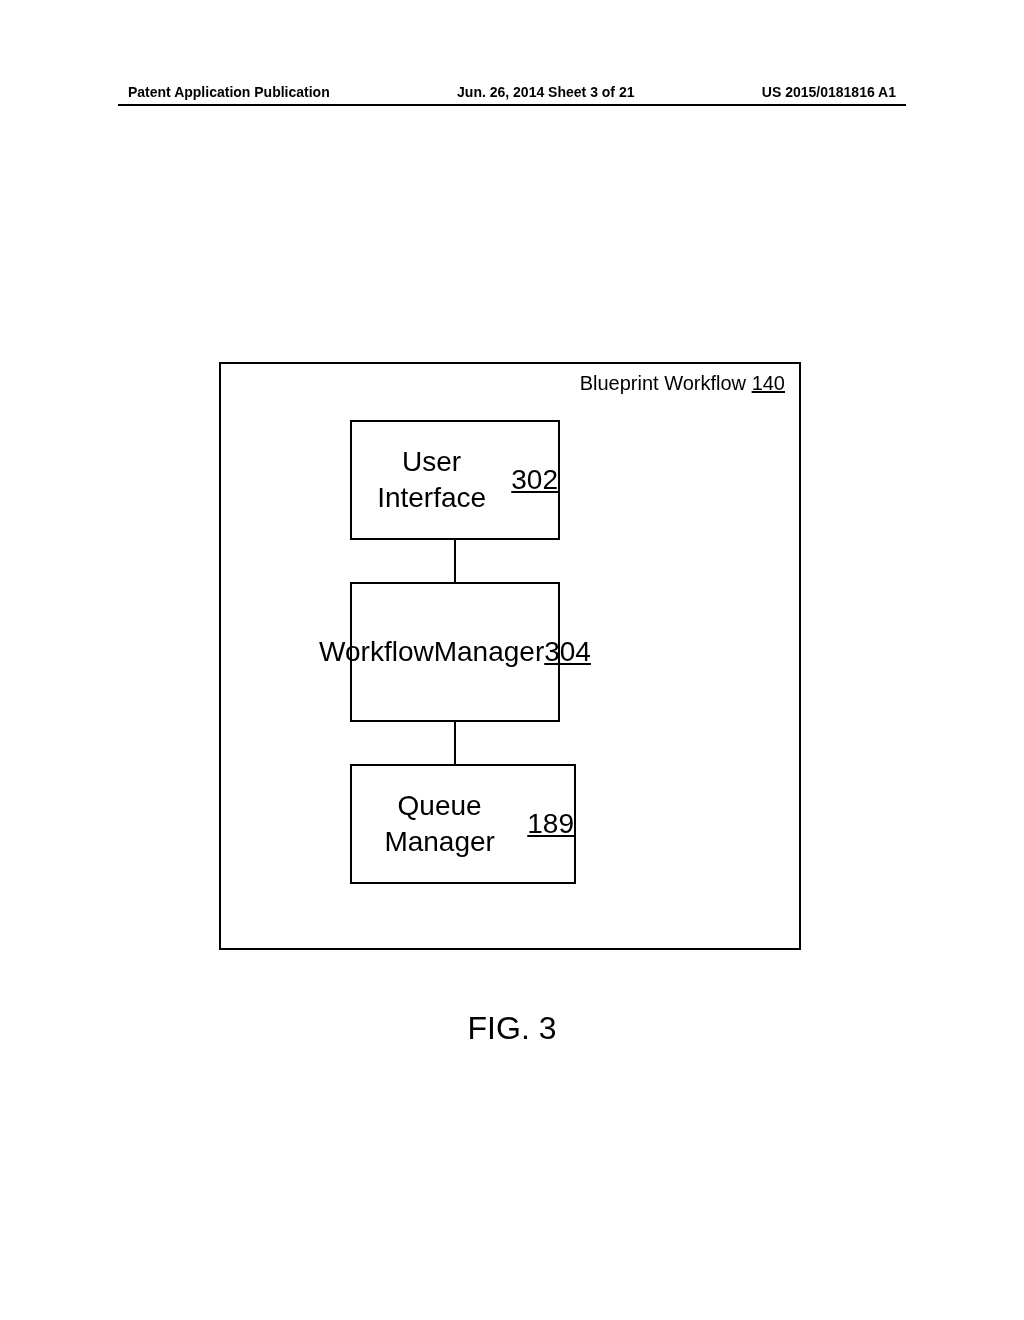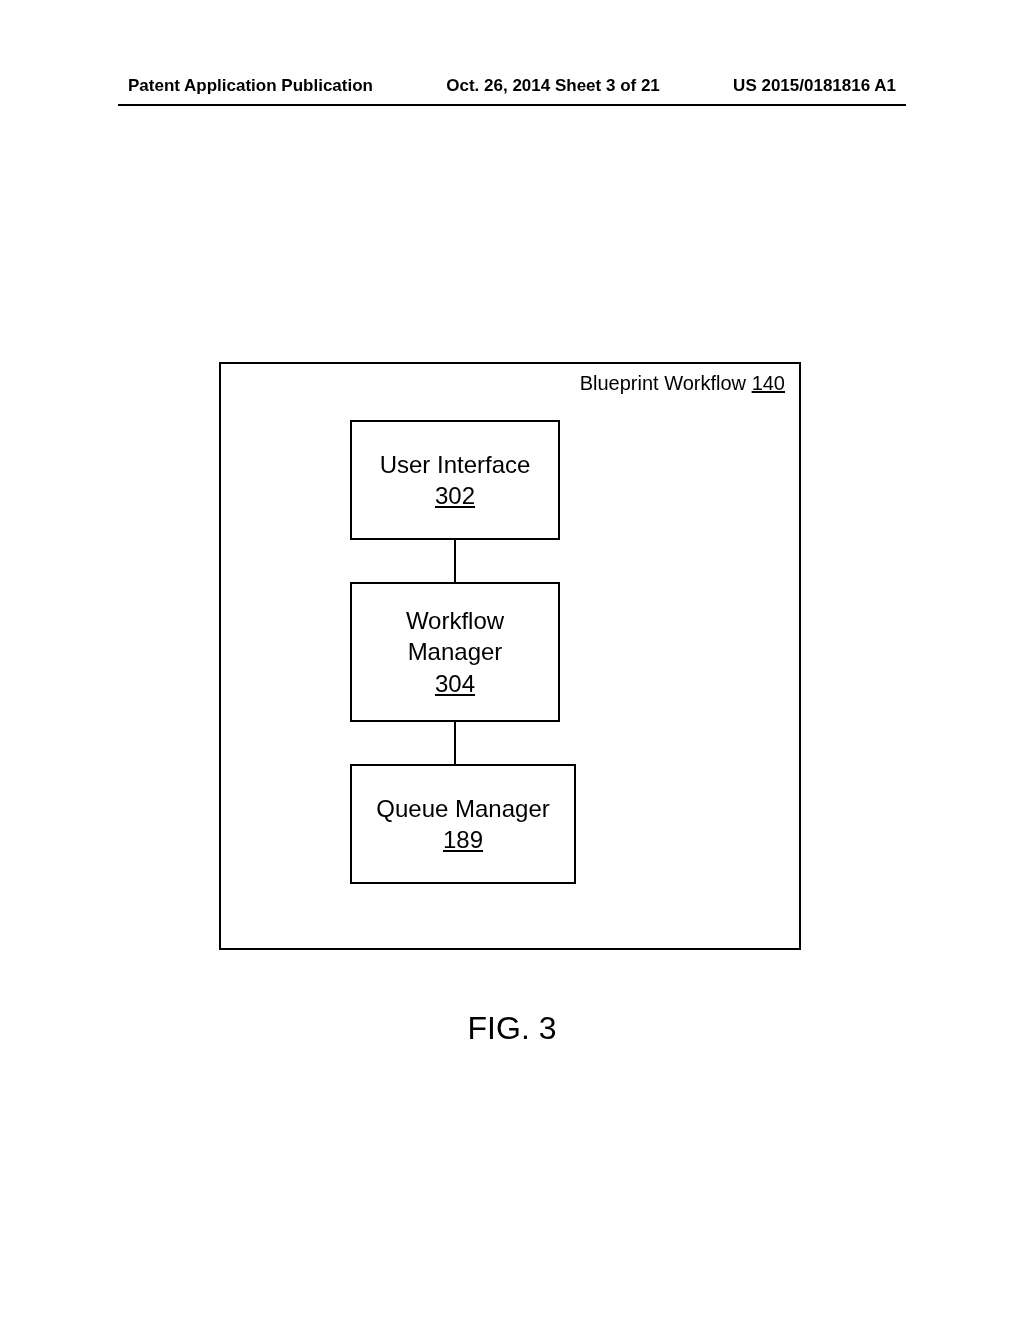--- a/index.html
+++ b/index.html
@@ -5,27 +5,27 @@
   * { box-sizing: border-box; margin: 0; padding: 0; }
   body {
     width: 1024px;
     height: 1320px;
     background: #ffffff;
     font-family: Arial, Helvetica, sans-serif;
     position: relative;
   }
   .header {
     position: absolute;
-    top: 76px;
+    top: 84px;
     left: 0;
     width: 100%;
     padding: 0 128px 0 128px;
     display: flex;
     justify-content: space-between;
-    font-size: 17px;
+    font-size: 14px;
     font-weight: bold;
     color: #000;
   }
   .header .left { }
   .header .center { }
   .header .right { }
   .hr {
     position: absolute;
     top: 104px;
     left: 118px;
@@ -45,24 +45,23 @@
     top: 8px;
     right: 14px;
     font-size: 20px;
     color: #000;
   }
   .outer-label .under { text-decoration: underline; text-align: right; }
   .block {
     position: absolute;
     border: 2px solid #000;
     text-align: center;
-    font-size: 24px;
+    font-size: 28px;
     color: #000;
     display: flex;
-    flex-direction: column;
     justify-content: center;
     align-items: center;
     line-height: 1.3;
   }
   .block .num { text-decoration: underline; }
   .block-1 { top: 56px; left: 129px; width: 210px; height: 120px; }
   .block-2 { top: 218px; left: 129px; width: 210px; height: 140px; }
   .block-3 { top: 400px; left: 129px; width: 226px; height: 120px; }
   .connector {
     position: absolute;
@@ -80,21 +79,21 @@
     text-align: center;
     font-size: 32px;
     color: #000;
   }
 </style>
 </head>
 <body>
 
 <div class="header">
   <span class="left">Patent Application Publication</span>
-  <span class="center">Oct. 26, 2014 Sheet 3 of 21</span>
+  <span class="center">Jun. 26, 2014 Sheet 3 of 21</span>
   <span class="right">US 2015/0181816 A1</span>
 </div>
 <div class="hr"></div>
 
 <div class="outer-box">
   <div class="outer-label">
     <span>Blueprint Workflow </span><span class="under">140</span>
   </div>
 
   <div class="block block-1">

